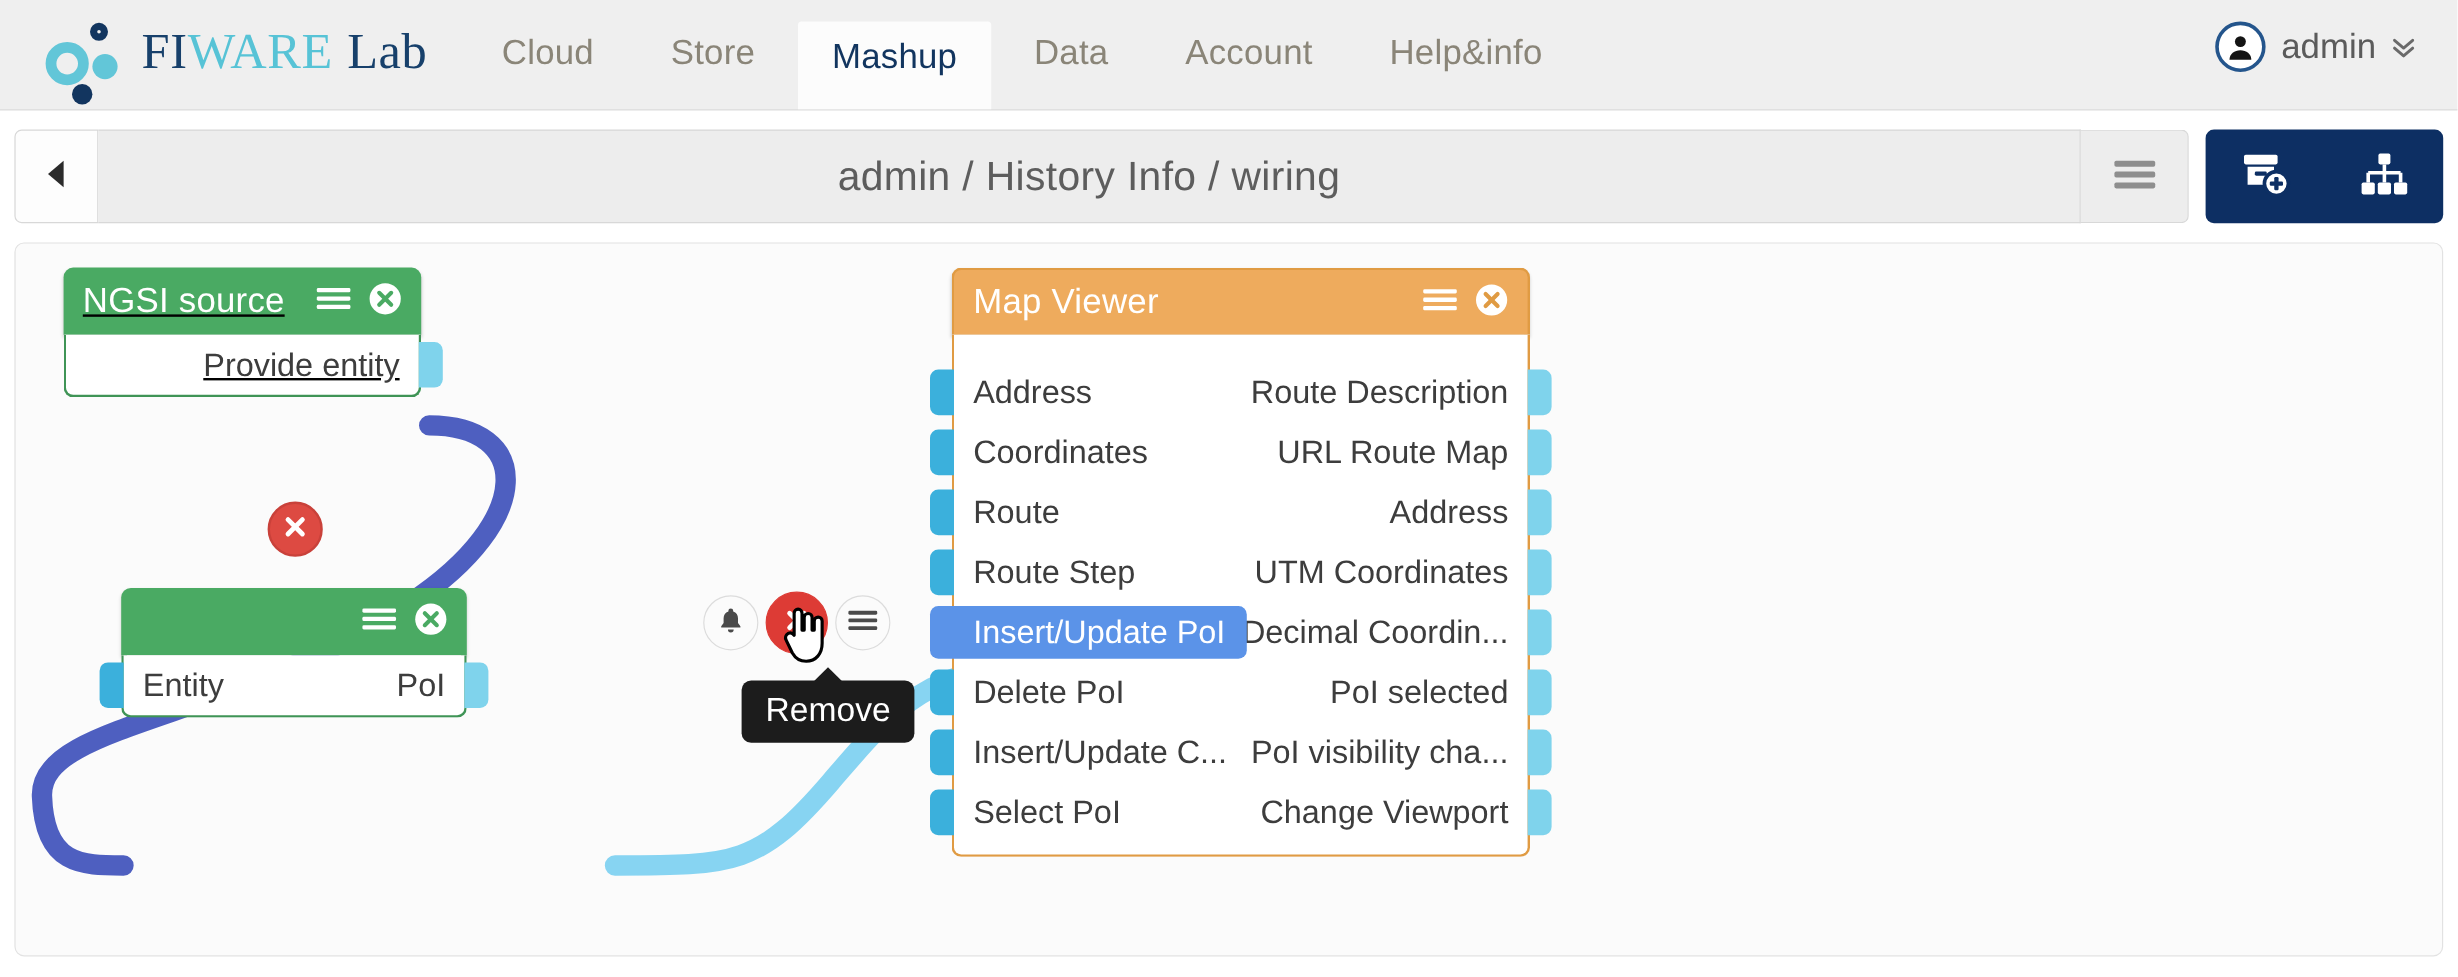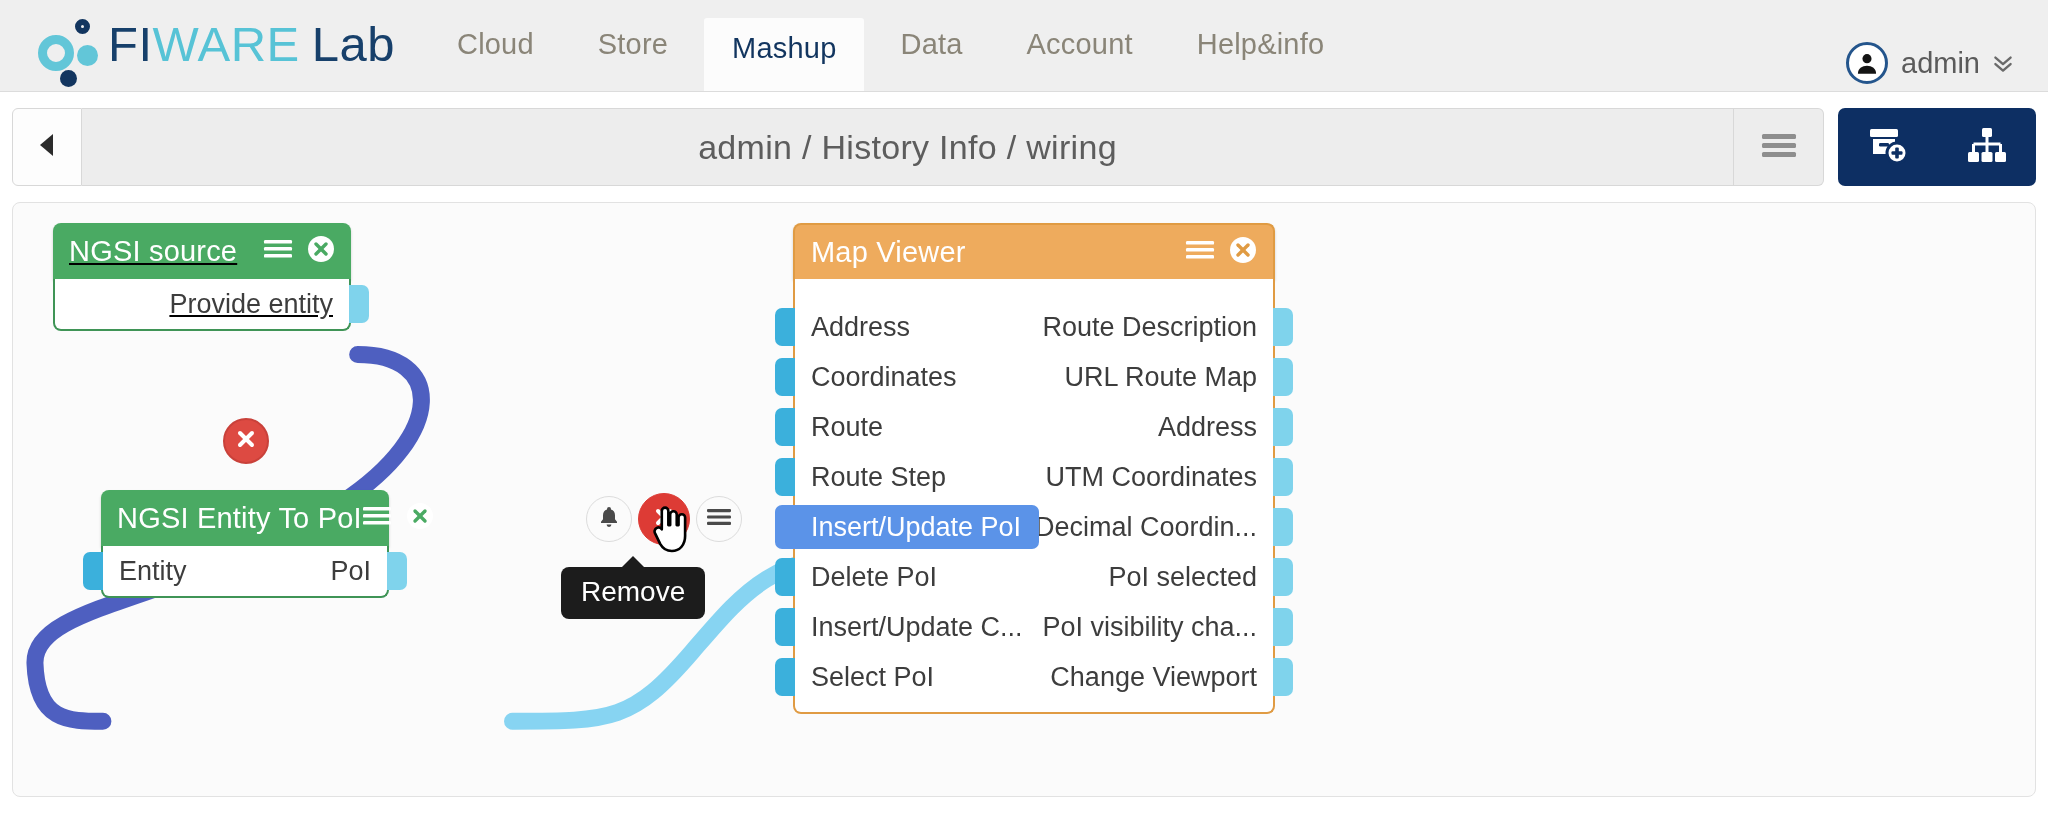--- a/index.html
+++ b/index.html
@@ -50,25 +50,26 @@
     background: #62c6d8;
     border-radius: 50%;
   }
   .logo-mark .c4 { 
     position: absolute; left: 24px; top: 57px;
     width: 17px; height: 17px;
     background: #12355f;
     border-radius: 50%;
   }
   .logo-word {
-    font-size: 49px;
+    font-size: 42px;
     letter-spacing: 0.5px;
-    margin-left: 10px;
+    margin-left: 20px;
     font-weight: 400;
     white-space: nowrap;
+    font-family: Liberation Serif, serif;
   }
   .logo-word .fi { color: #17406b; }
   .logo-word .ware { color: #57c3d6; }
   .logo-word .lab { color: #17406b; margin-left: 12px; }
 
   .navtabs {
     display: flex;
     align-items: flex-end;
     margin-left: 30px;
     height: 100%;
@@ -90,21 +91,20 @@
     border-radius: 3px 3px 0 0;
   }
 
   .usermenu {
     position: absolute;
     right: 32px;
     top: 18px;
     display: flex;
     align-items: center;
     cursor: pointer;
-    margin-top: 24px;
   }
   .avatar {
     width: 42px; height: 42px;
     border-radius: 50%;
     border: 3px solid #24558c;
     background: #ffffff;
     display: flex; align-items: center; justify-content: center;
     flex: none;
   }
   .avatar svg { display: block; }
@@ -410,21 +410,20 @@
     <div class="w-body">
       <div class="row single-out">
         <span class="out">Provide entity</span>
         <span class="port right"></span>
       </div>
     </div>
   </div>
 
   <div class="widget w-green" style="left:88px; top:287px; width:288px;">
     <div class="w-head">
-      <div class="w-title">NGSI Entity To PoI</div>
       <div class="w-icons">
         <span>
           <svg width="30" height="22" viewBox="0 0 30 22">
             <rect x="1" y="2" width="28" height="3.6" rx="1.2" fill="#ffffff"></rect>
             <rect x="1" y="9" width="28" height="3.6" rx="1.2" fill="#ffffff"></rect>
             <rect x="1" y="16" width="28" height="3.6" rx="1.2" fill="#ffffff"></rect>
           </svg>
         </span>
         <span>
           <svg width="28" height="28" viewBox="0 0 28 28">
@@ -466,21 +465,21 @@
       <span>
         <svg width="26" height="20" viewBox="0 0 26 20">
           <rect x="1" y="2" width="24" height="3.2" rx="1.1" fill="#4a4a4a"></rect>
           <rect x="1" y="8.4" width="24" height="3.2" rx="1.1" fill="#4a4a4a"></rect>
           <rect x="1" y="14.8" width="24" height="3.2" rx="1.1" fill="#4a4a4a"></rect>
         </svg>
       </span>
     </div>
   </div>
 
-  <div class="tooltip" style="left:548px; top:364px;">Remove</div>
+  <div class="tooltip" style="left:605px; top:364px;">Remove</div>
 
   <div class="cursor-hand" style="left:634px; top:299px;">
     <svg width="46" height="56" viewBox="0 0 28 34">
       <path d="M9 16V5.4a2 2 0 0 1 4 0V14h1.1V7.6a2 2 0 0 1 4 0V14h1.1V9.4a2 2 0 0 1 4 0v11.3c0 5.2-3.1 9.1-8.1 9.1-3.4 0-5.4-1.4-7-4.2L5 19.2c-.8-1.4-.3-2.8 1-3.5 1-.5 2.2-.2 3 .9z" fill="#ffffff" stroke="#000000" stroke-width="1.6" stroke-linejoin="round"></path>
     </svg>
   </div>
 
   <div class="widget w-orange" style="left:780px; top:20px; width:482px;">
     <div class="w-head">
       <div class="w-title">Map Viewer</div>

